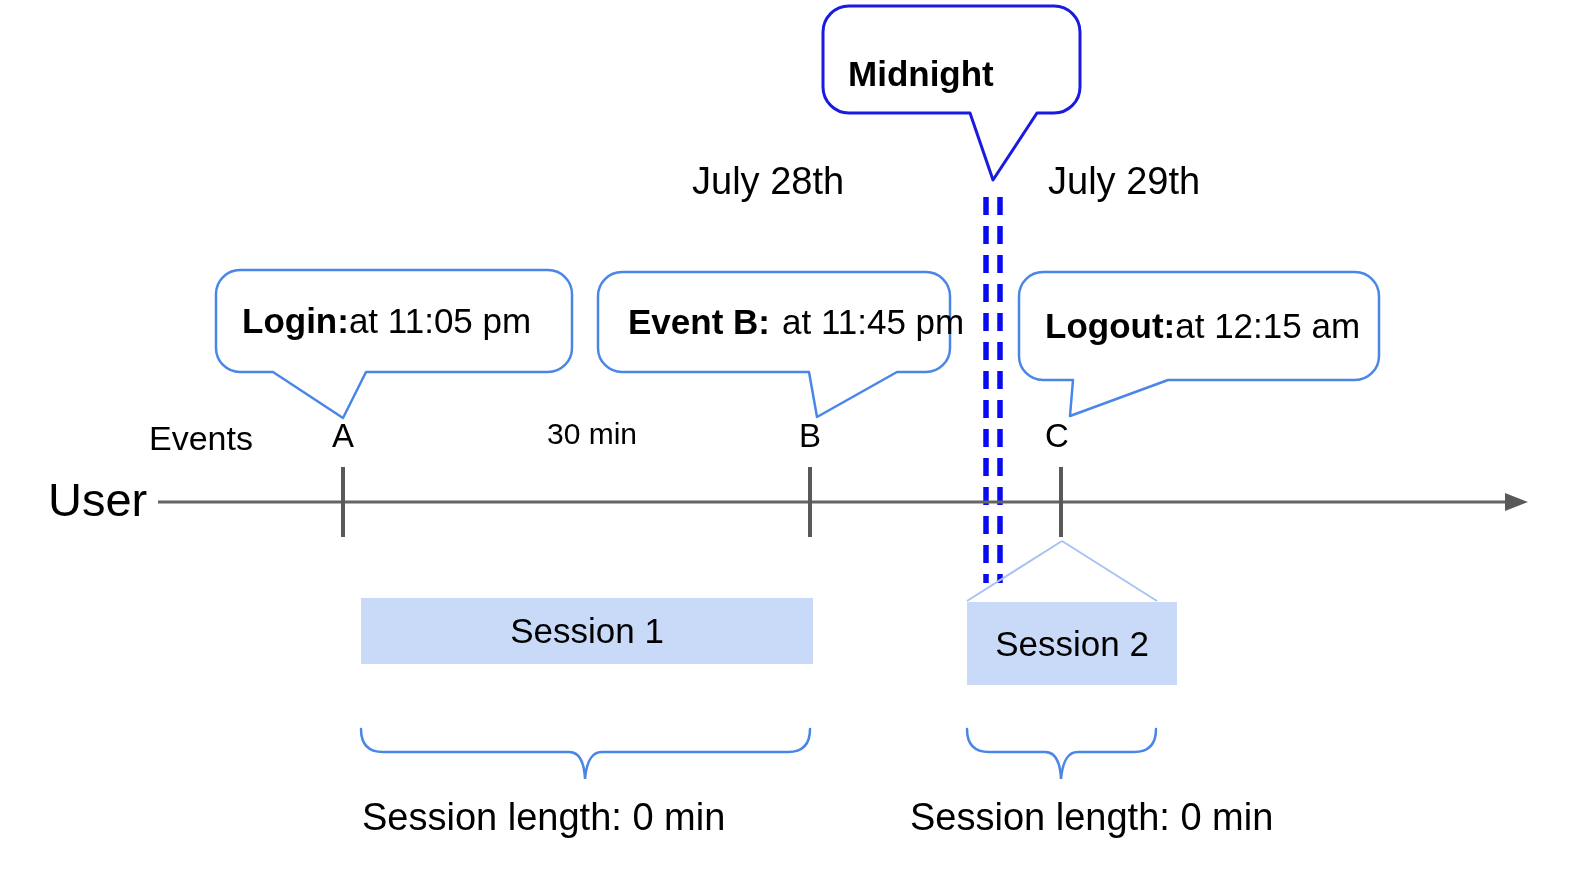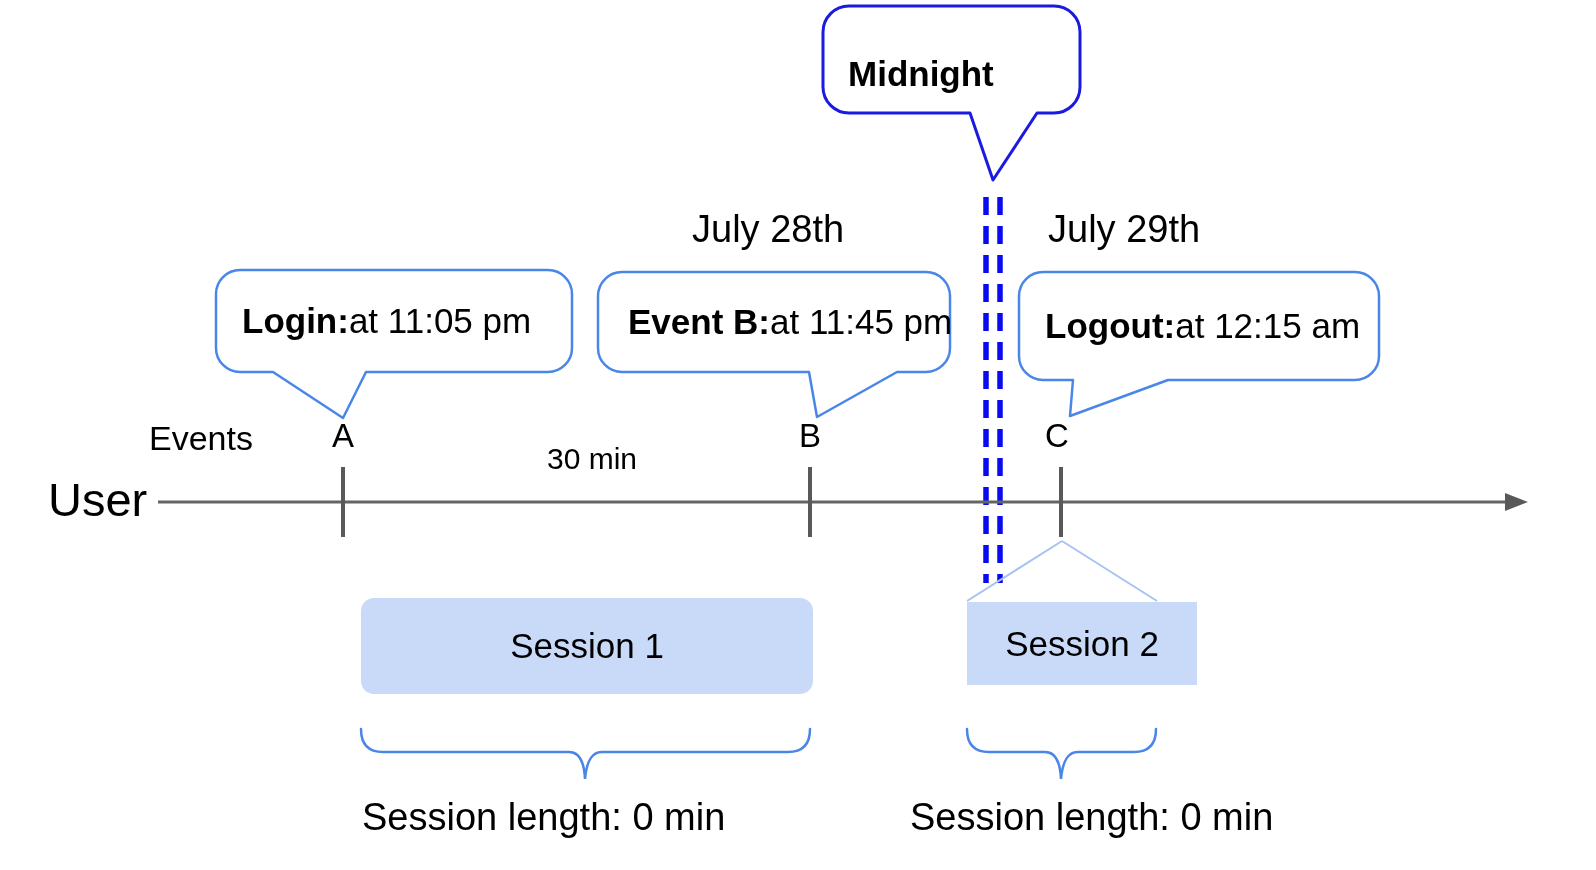--- a/index.html
+++ b/index.html
@@ -12,21 +12,21 @@
     color: var(--text-black, #000);
     overflow: hidden;
   }
   .stage svg.linework {
     position: absolute;
     left: 0; top: 0;
     width: 1596px; height: 870px;
   }
   .abs { position: absolute; white-space: nowrap; }
   .vcenter { display: flex; align-items: center; }
-  .date-label   { font-size: 38px; margin-top: 48px; }
+  .date-label   { font-size: 38px; }
   .bubble-text  { font-size: 35px; }
   .bubble-text b{ font-weight: bold; }
   .midnight-text{ font-size: 35px; font-weight: bold; }
   .events-label { font-size: 34px; }
   .user-label   { font-size: 47px; text-align: center; }
   .event-letter { font-size: 33px; width: 60px; text-align: center; }
   .interval     { font-size: 30px; }
   .session-box  {
     background: var(--session-fill, #c9daf8);
     display: flex; align-items: center; justify-content: center;
@@ -68,42 +68,42 @@
   <div class="abs date-label" style="left:692px; top:160px;">July 28th</div>
   <div class="abs date-label" style="left:1048px; top:160px;">July 29th</div>
 
   <div class="abs vcenter midnight-text" style="left:848px; top:6px; height:135px;">Midnight</div>
 
   <div class="abs vcenter bubble-text" style="left:242px; top:270px; height:102px;text-align:right;">
       <b>Login:</b>
       <span> at 11:05 pm</span>
     </div>
 
-  <div class="abs vcenter bubble-text" style="left:628px; top:272px; height:100px;">
+  <div class="abs vcenter bubble-text" style="left:628px; top:272px; height:100px;gap:12px;">
       <b>Event B:</b>
       <span> at 11:45 pm</span>
     </div>
 
   <div class="abs vcenter bubble-text" style="left:1045px; top:272px; height:108px;">
       <b>Logout:</b>
       <span> at 12:15 am</span>
     </div>
 
   <div class="abs events-label" style="left:149px; top:419px;">Events</div>
   <div class="abs user-label" style="left:48px; top:472px;">User</div>
 
   <div class="abs event-letter" style="left:313px; top:417px;">A</div>
   <div class="abs event-letter" style="left:780px; top:417px;">B</div>
   <div class="abs event-letter" style="left:1027px; top:417px;">C</div>
 
-  <div class="abs interval" style="left:547px; top:442px;">30 min</div>
+  <div class="abs interval" style="left:547px; top:417px;">30 min</div>
 
-  <div class="abs session-box" style="left:361px; top:598px; width:452px; height:96px;border-radius:13px;">
+  <div class="abs session-box" style="left:361px; top:598px; width:452px; height:66px;">
       <span>Session 1</span>
     </div>
-  <div class="abs session-box" style="left:967px; top:602px; width:230px; height:83px;">
+  <div class="abs session-box" style="left:967px; top:602px; width:210px; height:83px;">
       <span>Session 2</span>
     </div>
 
   <div class="abs session-length" style="left:362px; top:796px;">Session length: 0 min</div>
   <div class="abs session-length" style="left:910px; top:796px;">Session length: 0 min</div>
 
 </div>
 
 </body></html>

